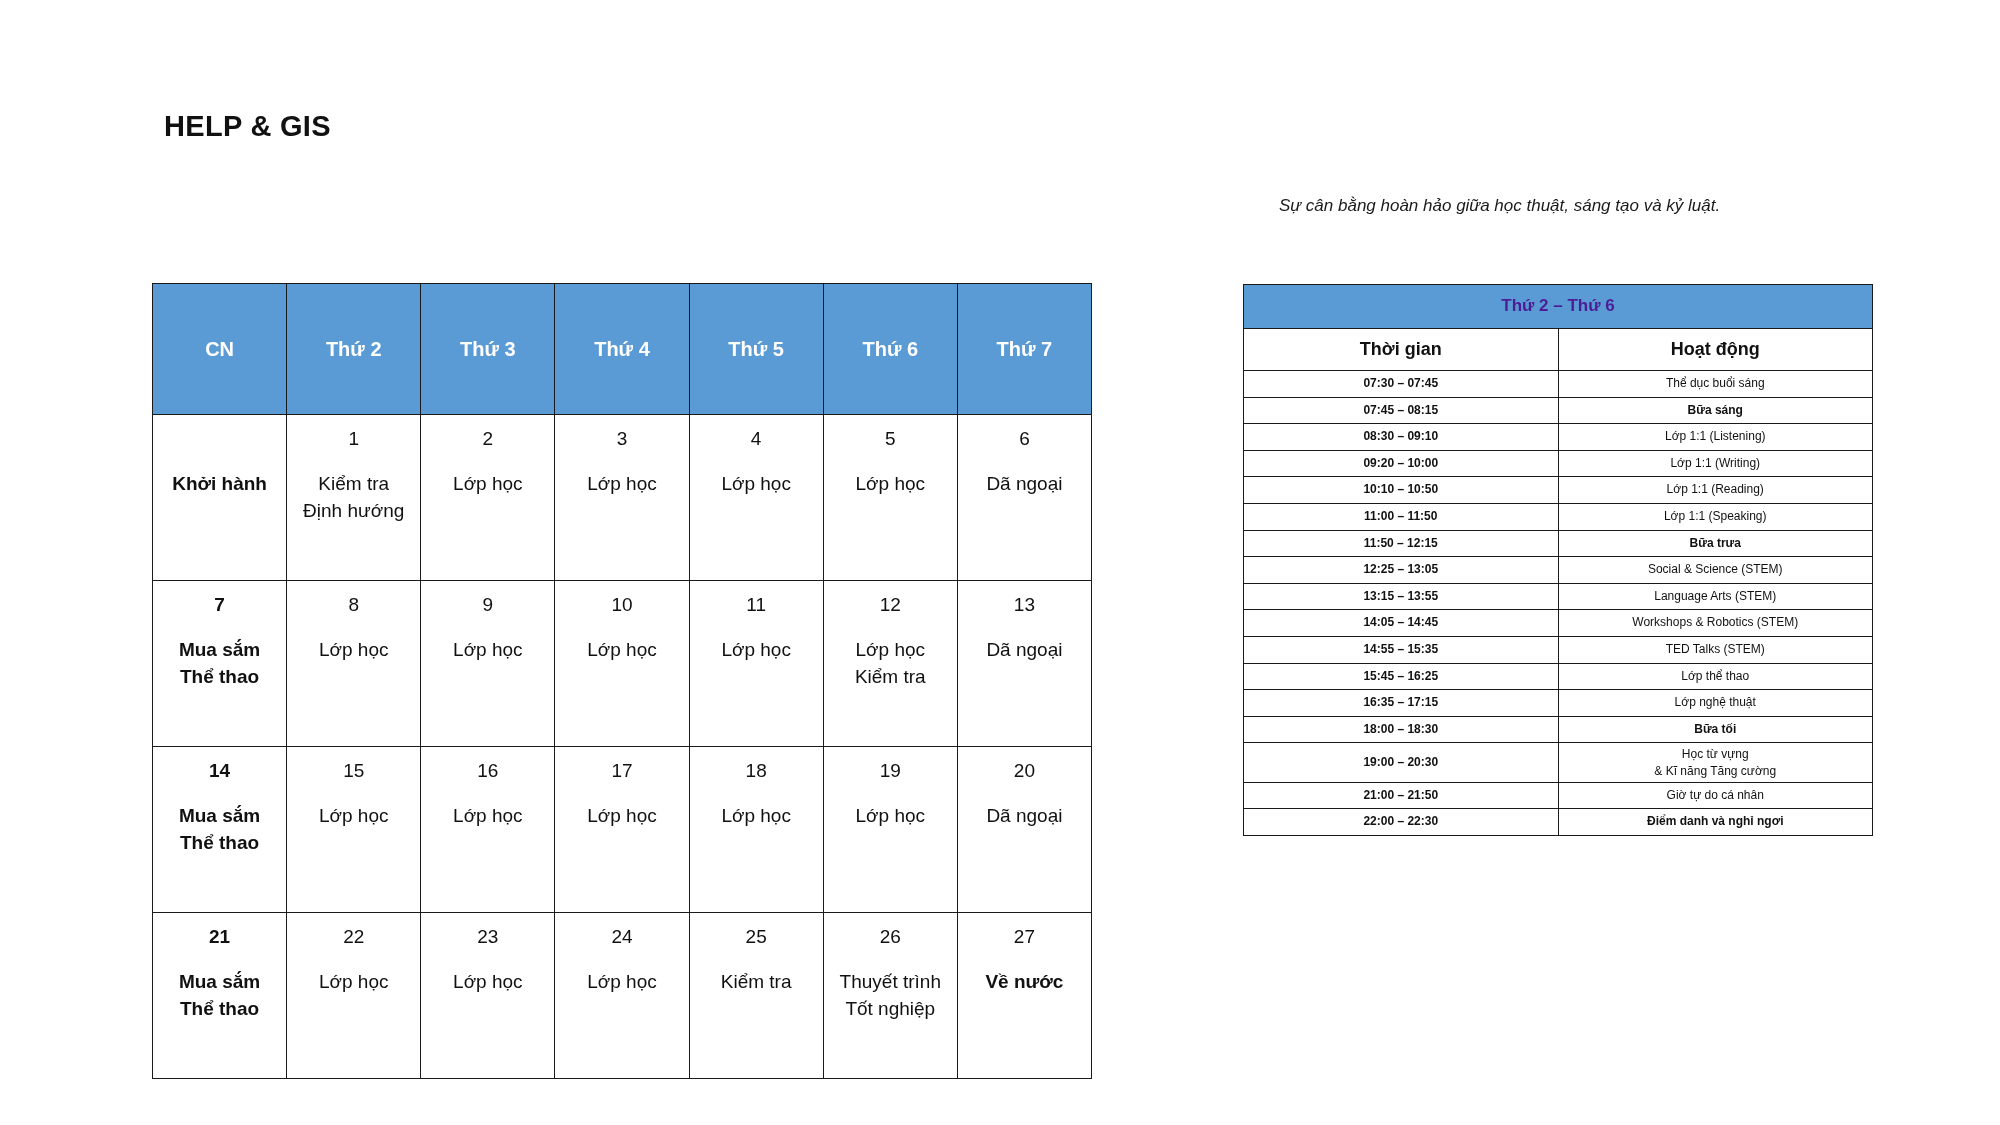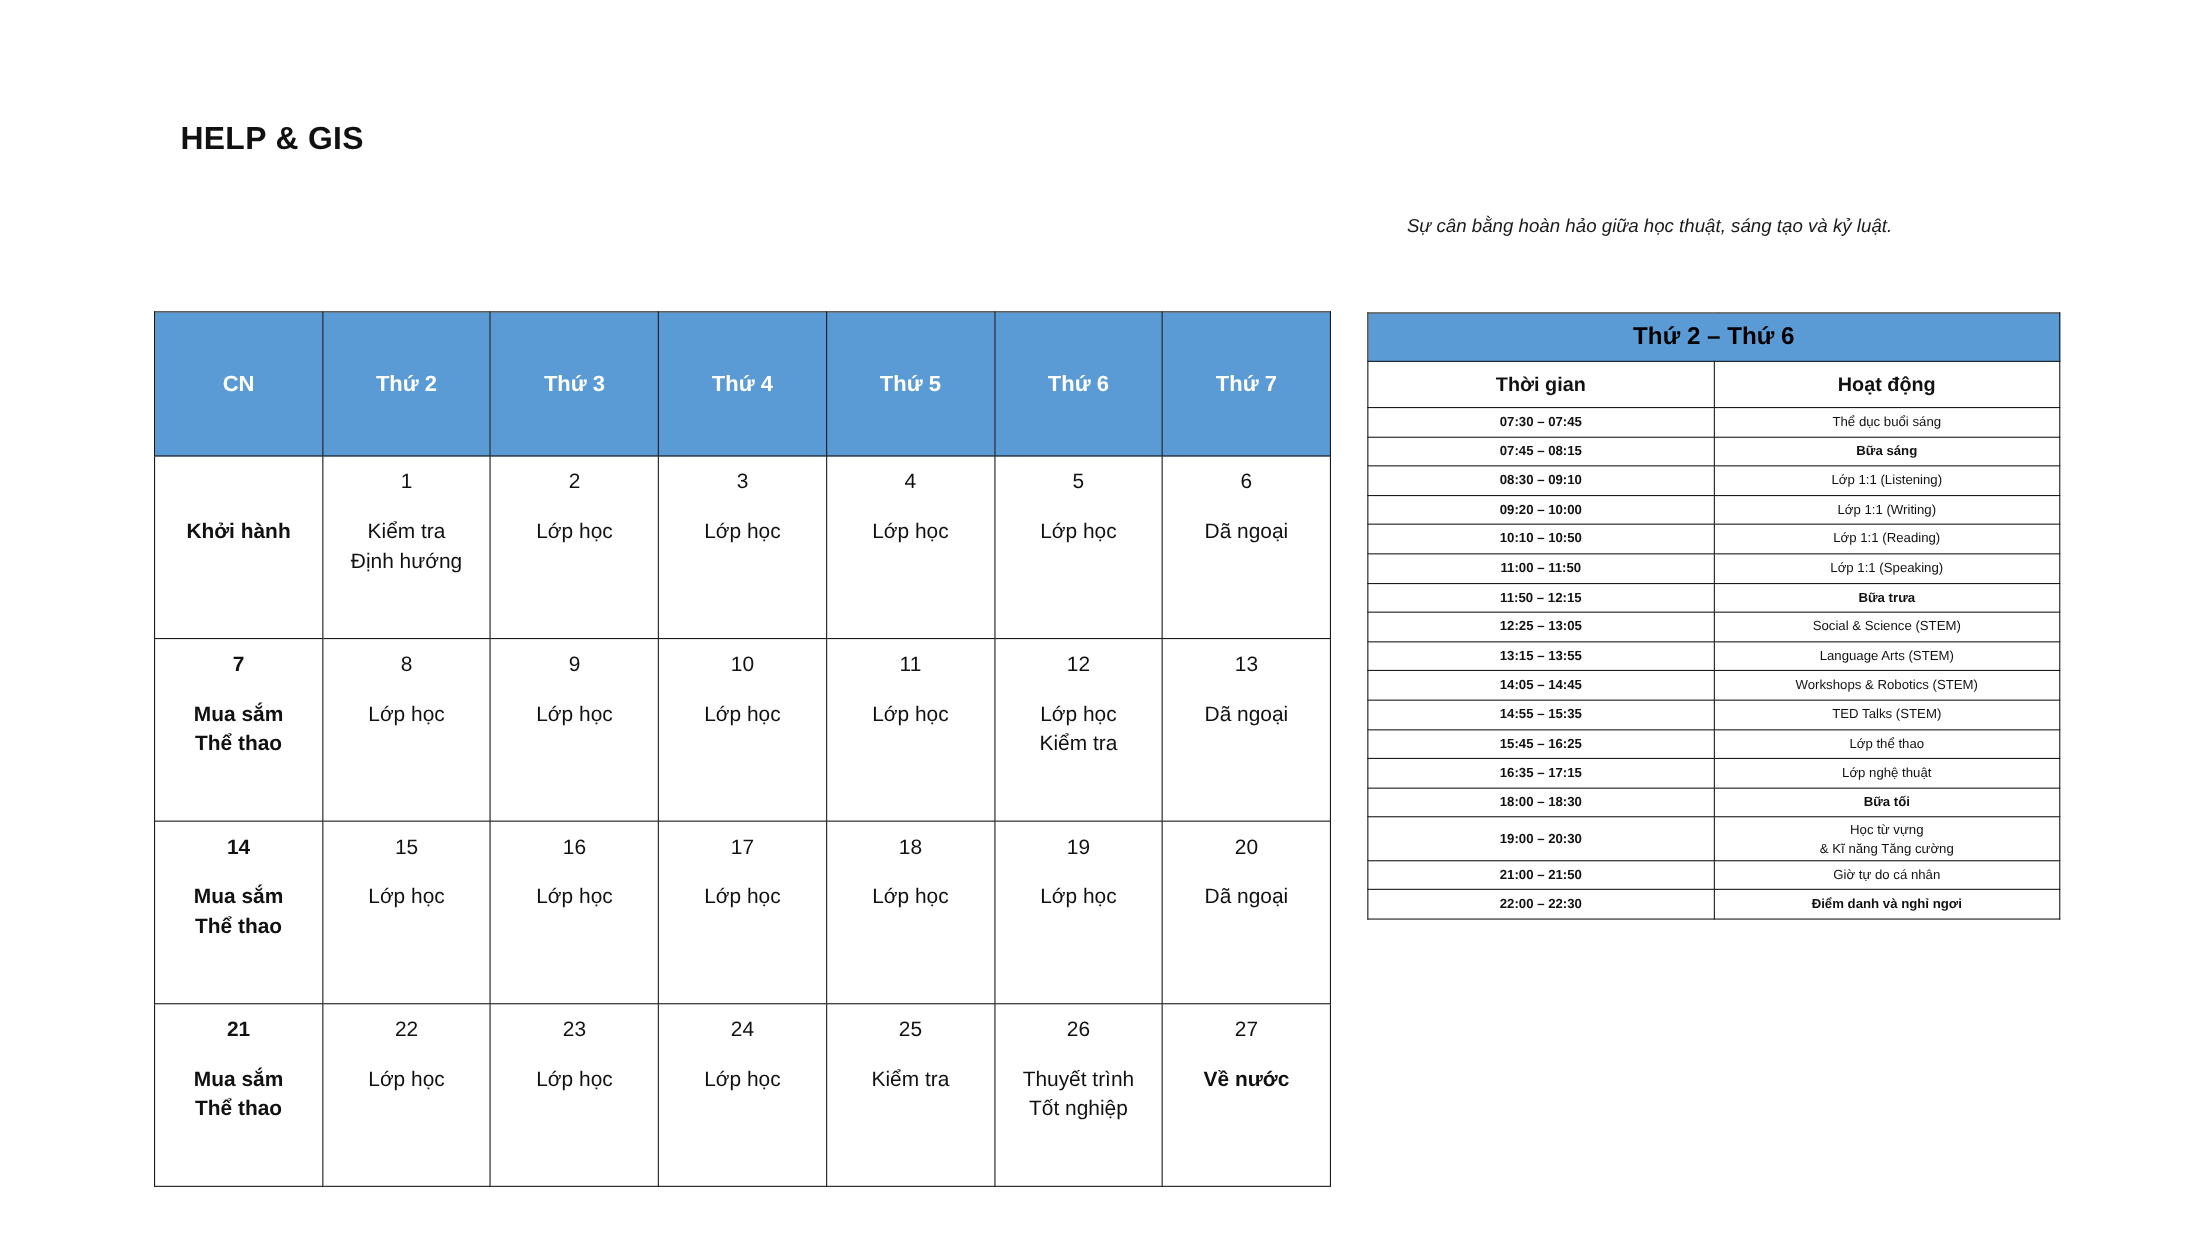--- a/index.html
+++ b/index.html
@@ -52,23 +52,23 @@
     width: 620px;
     font-size: 17px;
     font-style: italic;
     color: #1a1a1a;
     text-align: left;
   }
 
   
   .calendar {
     position: absolute;
-    left: 140px;
+    left: 152px;
     top: 283px;
-    width: 1070px;
+    width: 940px;
     border-collapse: collapse;
     table-layout: fixed;
     padding-left: 36px;
   }
   .calendar th, .calendar td {
     border: 1.5px solid #1b1b1b;
     text-align: center;
     vertical-align: top;
   }
   .calendar th {
@@ -110,23 +110,23 @@
   }
   .schedule th, .schedule td {
     border: 1.5px solid #1b1b1b;
     text-align: center;
     font-size: 12px;
     padding: 5px 4px;
     line-height: 1.3;
   }
   .schedule .banner {
     background: #5b9bd5;
-    color: #000000;
-    font-weight: bold;
-    font-size: 22px;
+    color: #4c1d95;
+    font-weight: bold;
+    font-size: 17px;
     height: 33px;
   }
   .schedule .colhead {
     font-weight: bold;
     font-size: 18px;
     height: 31px;
   }
   .schedule td.time {
     font-weight: bold;
     width: 195px;

